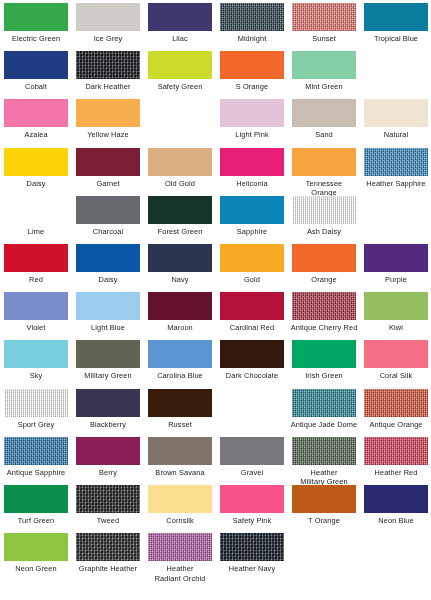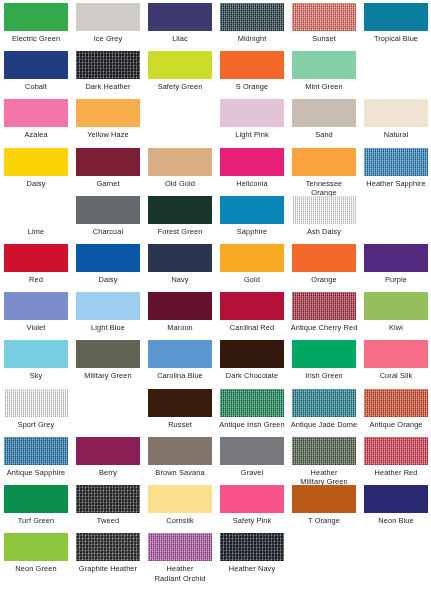--- a/index.html
+++ b/index.html
@@ -257,27 +257,27 @@
       <div class="label">Irish Green</div>
     </div>
     <div class="cell" style="left: 360px; top: 340.4px;">
       <div class="swatch" title="Coral Silk" style="background: rgb(245, 110, 134);"></div>
       <div class="label">Coral Silk</div>
     </div>
     <div class="cell" style="left: 0px; top: 388.6px;">
       <div class="swatch tex light" title="Sport Grey" style="background: rgb(210, 211, 211);"></div>
       <div class="label">Sport Grey</div>
     </div>
+    <div class="cell" style="left: 72px; top: 388.6px;">
+      <div class="swatch" title="Blackberry" style="background: rgb(59, 52, 80);"></div>
+      <div class="label">Blackberry</div>
+    </div>
     <div class="cell" style="left: 144px; top: 388.6px;">
       <div class="swatch" title="Russet" style="background: rgb(58, 28, 12);"></div>
       <div class="label">Russet</div>
-    </div>
-    <div class="cell" style="left: 216px; top: 388.6px;">
-      <div class="swatch tex" title="Antique Irish Green" style="background: rgb(0, 133, 74);"></div>
-      <div class="label">Antique Irish Green</div>
     </div>
     <div class="cell" style="left: 288px; top: 388.6px;">
       <div class="swatch tex" title="Antique Jade Dome" style="background: rgb(13, 127, 142);"></div>
       <div class="label">Antique Jade Dome</div>
     </div>
     <div class="cell" style="left: 360px; top: 388.6px;">
       <div class="swatch tex" title="Antique Orange" style="background: rgb(226, 63, 27);"></div>
       <div class="label">Antique Orange</div>
     </div>
     <div class="cell" style="left: 0px; top: 436.8px;">

